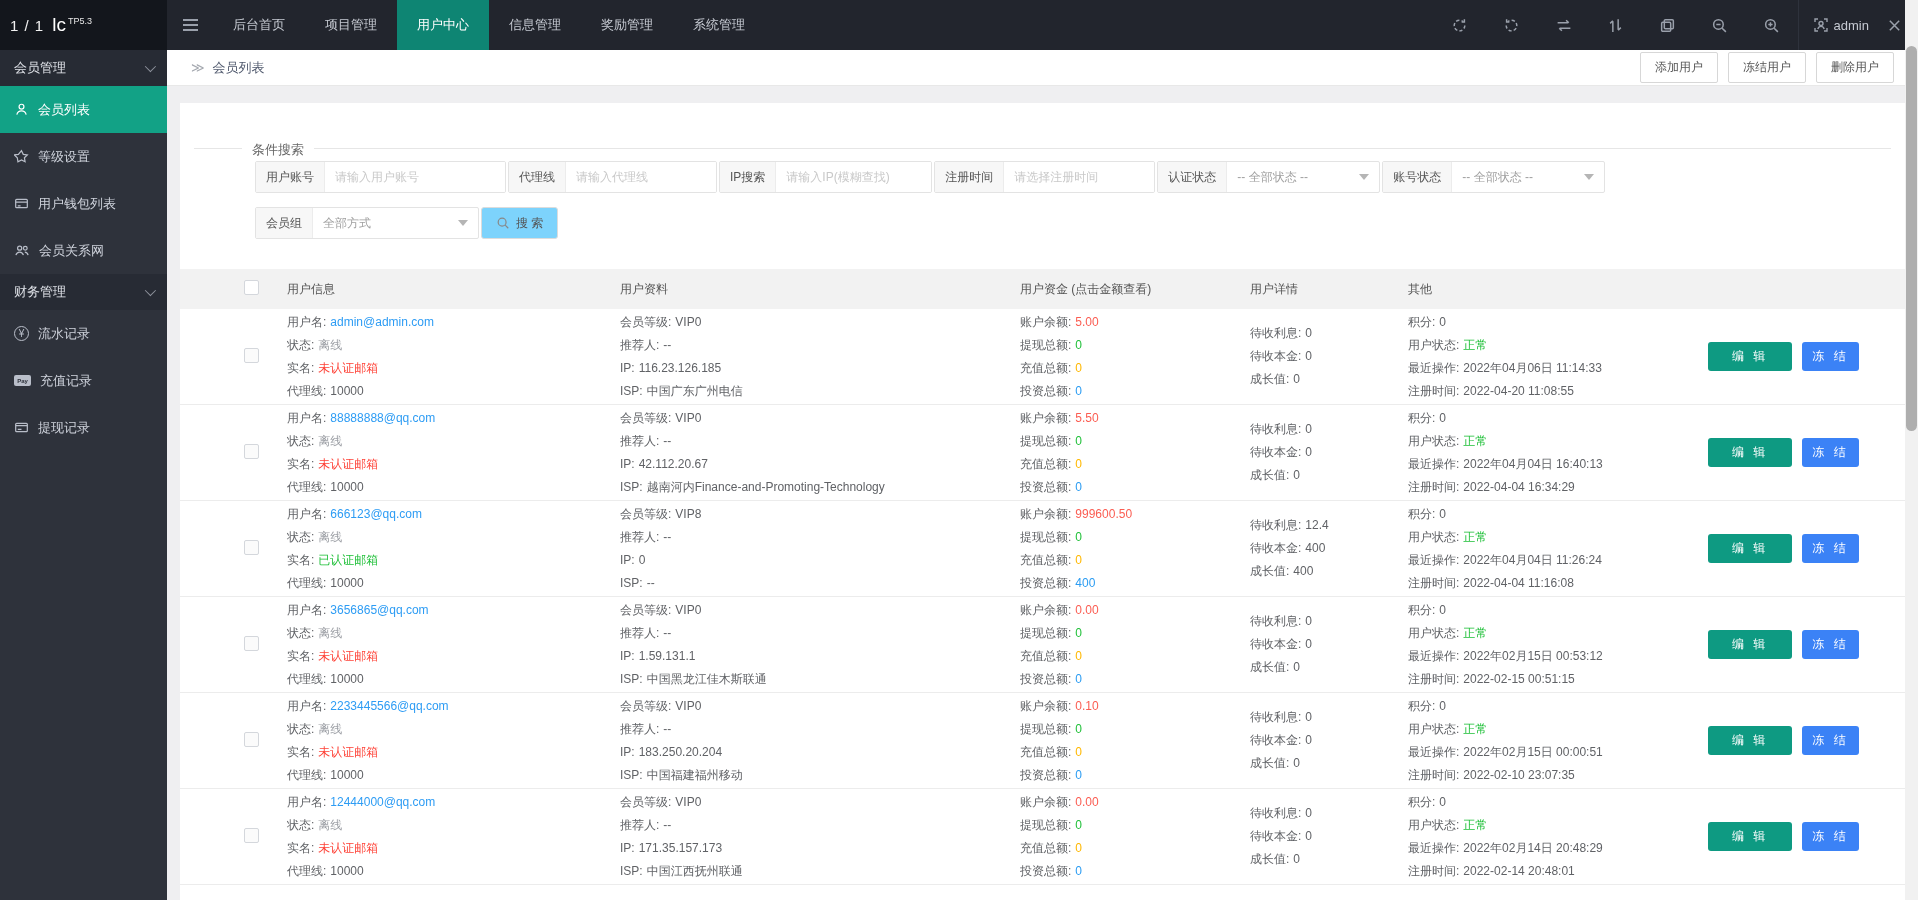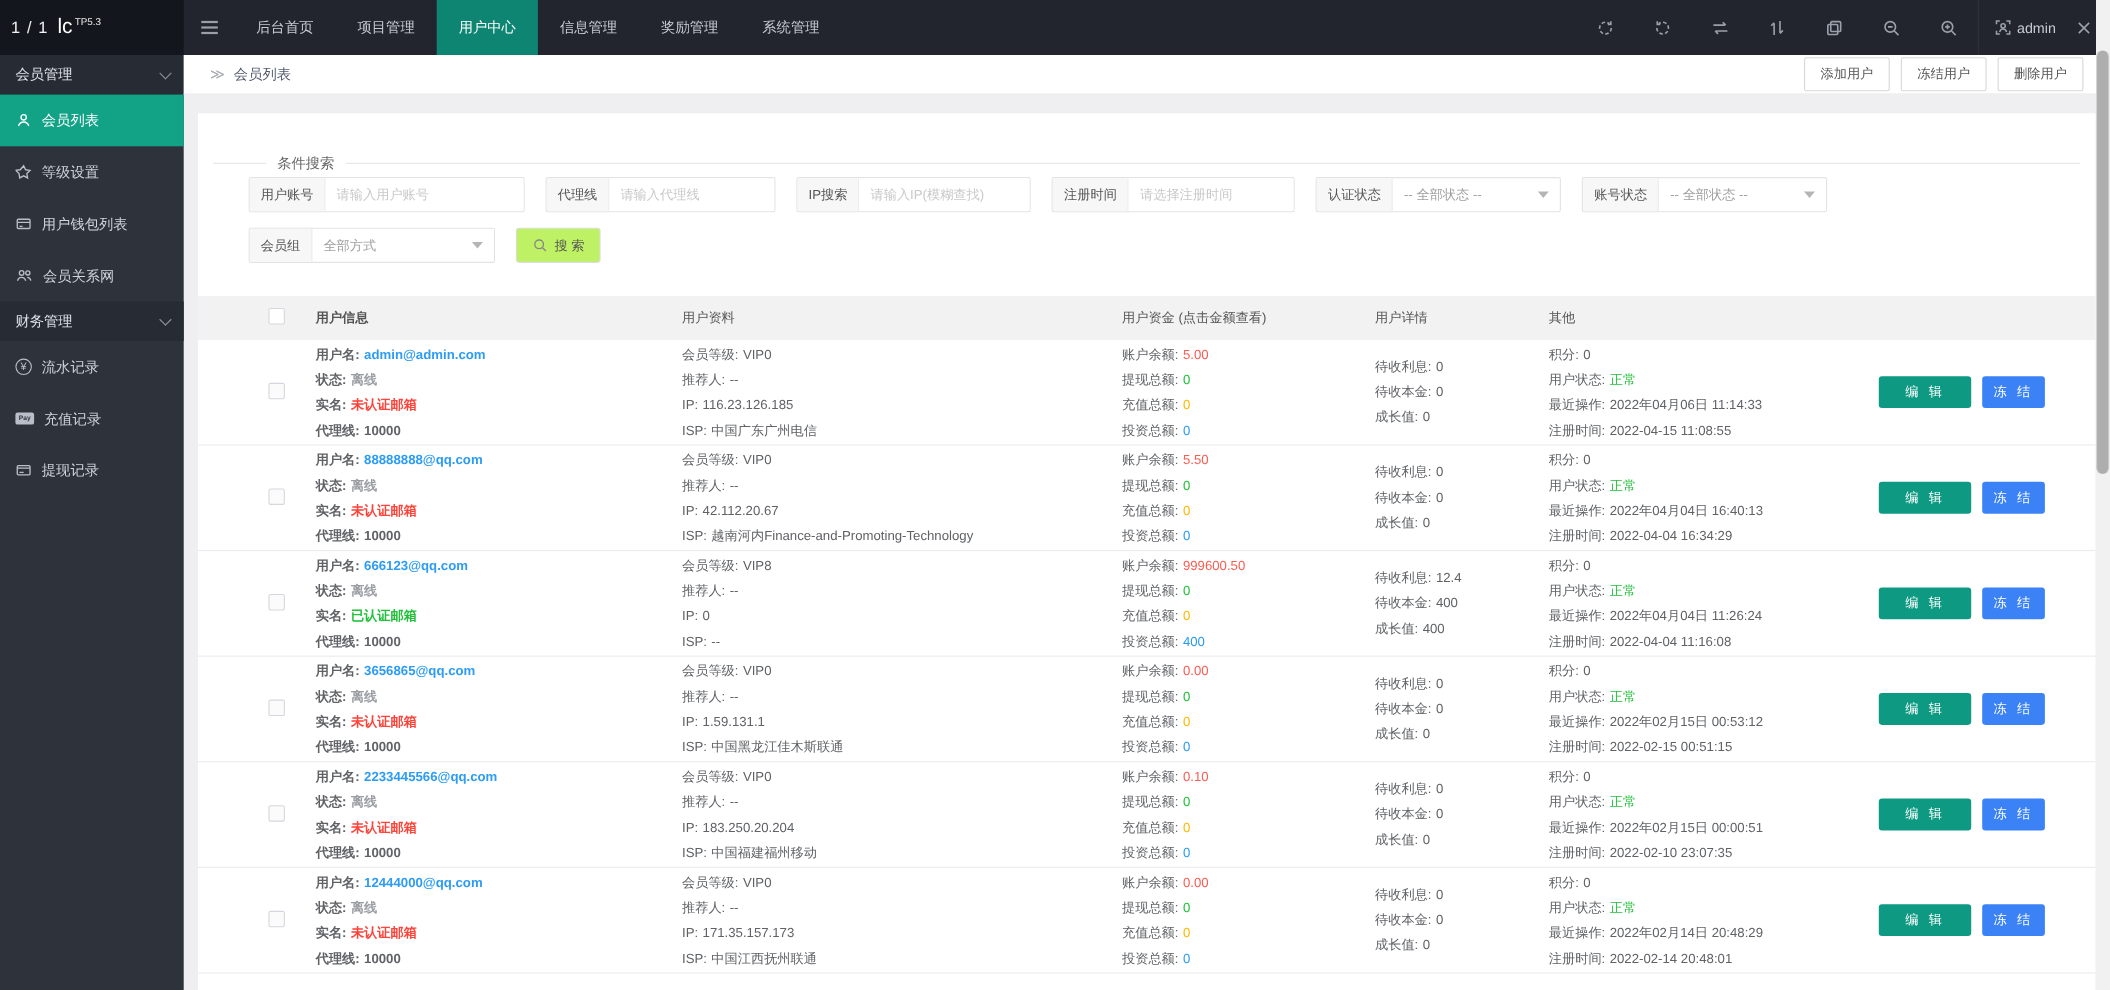--- a/index.html
+++ b/index.html
@@ -42,38 +42,38 @@
   .crumb .arrows { color:#a5a9b0; font-size:13px; }
   .crumb-actions { margin-left:auto; display:flex; gap:10px; }
   .btn-plain { background:#fff; border:1px solid #d7d7d7; border-radius:2px; color:#555; font-size:12px; padding:6px 14px; cursor:pointer; font-family:inherit; }
 
   .content { flex:1; padding:17px 13px 0 13px; overflow:hidden; }
   .card { background:#fff; height:100%; padding-top:45px; }
 
   
   .fieldset-line { border-top:1px solid #e6e6e6; margin:0 14px 0 14px; height:1px; }
   .legend { position:relative; top:-9px; left:48px; background:#fff; padding:0 10px; font-size:13px; color:#666; }
-  .search-row { display:flex; gap:19px; padding-left:46px; margin-top:12px; }
+  .search-row { display:flex; gap:2px; padding-left:75px; margin-top:12px; }
   .search-row.second { margin-top:14px; }
   .fgroup { display:inline-flex; align-items:center; height:32px; border:1px solid #e3e3e3; border-radius:2px; background:#fff; overflow:hidden; }
   .fgroup .flabel { background:#f7f7f7; align-self:stretch; display:flex; align-items:center; padding:0 10px; font-size:12px; color:#555; border-right:1px solid #ececec; white-space:nowrap; }
   .fgroup input { border:none; outline:none; font-size:12px; color:#ec4899; padding:0 10px; height:100%; font-family:inherit; }
   .fgroup input::placeholder { color:#c9c9c9; }
   .fselect { display:flex; align-items:center; height:100%; padding:0 10px; font-size:12px; color:#a0a0a0; cursor:pointer; }
   .caret { width:0; height:0; border-left:5px solid transparent; border-right:5px solid transparent; border-top:6px solid #b5b5b5; margin-left:auto; }
-  .btn-search { display:inline-flex; align-items:center; gap:6px; height:32px; border:1px solid #dcdcdc; border-radius:3px; background:#bef264; font-size:12px; color:#555; padding:0 14px; cursor:pointer; font-family:inherit; }
+  .btn-search { display:inline-flex; align-items:center; gap:6px; height:32px; border:1px solid #dcdcdc; border-radius:3px; background:#7dd3fc; font-size:12px; color:#555; padding:0 14px; cursor:pointer; font-family:inherit; }
   .btn-search svg { stroke:#888; fill:none; stroke-width:1.4; }
 
   
   .table { margin-top:30px; }
   .thead { display:flex; align-items:center; height:40px; background:#f2f2f2; font-size:12px; color:#555; }
   .trow { display:flex; align-items:center; height:96px; border-bottom:1px solid #ececec; font-size:12px; }
   .col-pad { width:64px; flex:none; }
   .col-cb { width:43px; flex:none; }
-  .col-info { width:333px; flex:none;font-weight:bold; }
+  .col-info { width:333px; flex:none; }
   .col-profile { width:400px; flex:none; }
   .col-funds { width:230px; flex:none; }
   .col-details { width:158px; flex:none; }
   .col-other { width:300px; flex:none; }
   .col-ops { flex:1; display:flex; gap:10px; align-items:center; }
   .checkbox { width:15px; height:15px; background:#fbfbfb; border:1px solid #d4d7dc; border-radius:2px; display:inline-block; cursor:pointer; }
   .line { line-height:23px; white-space:nowrap; }
   .lbl { color:#606266; }
   .val { color:#606266; margin-left:4px; }
   .val-link { color:#2d9cf4; margin-left:4px; cursor:pointer; text-decoration:none; }
@@ -332,21 +332,21 @@
     </div>
     <div class="col-details">
       <div class="line"><span class="lbl">待收利息:</span><span class="val">0</span></div>
       <div class="line"><span class="lbl">待收本金:</span><span class="val">0</span></div>
       <div class="line"><span class="lbl">成长值:</span><span class="val">0</span></div>
     </div>
     <div class="col-other">
       <div class="line"><span class="lbl">积分:</span><span class="val">0</span></div>
       <div class="line"><span class="lbl">用户状态:</span><span class="val-green">正常</span></div>
       <div class="line"><span class="lbl">最近操作:</span><span class="val">2022年04月06日 11:14:33</span></div>
-      <div class="line"><span class="lbl">注册时间:</span><span class="val">2022-04-15 11:08:55</span></div>
+      <div class="line"><span class="lbl">注册时间:</span><span class="val">2022-04-20 11:08:55</span></div>
     </div>
     <div class="col-ops">
       <button class="btn-edit">编 辑</button>
       <button class="btn-freeze">冻 结</button>
     </div>
   </div>
 
   <div class="trow">
     <div class="col-pad"></div>
     <div class="col-cb"><span class="checkbox"></span></div>

